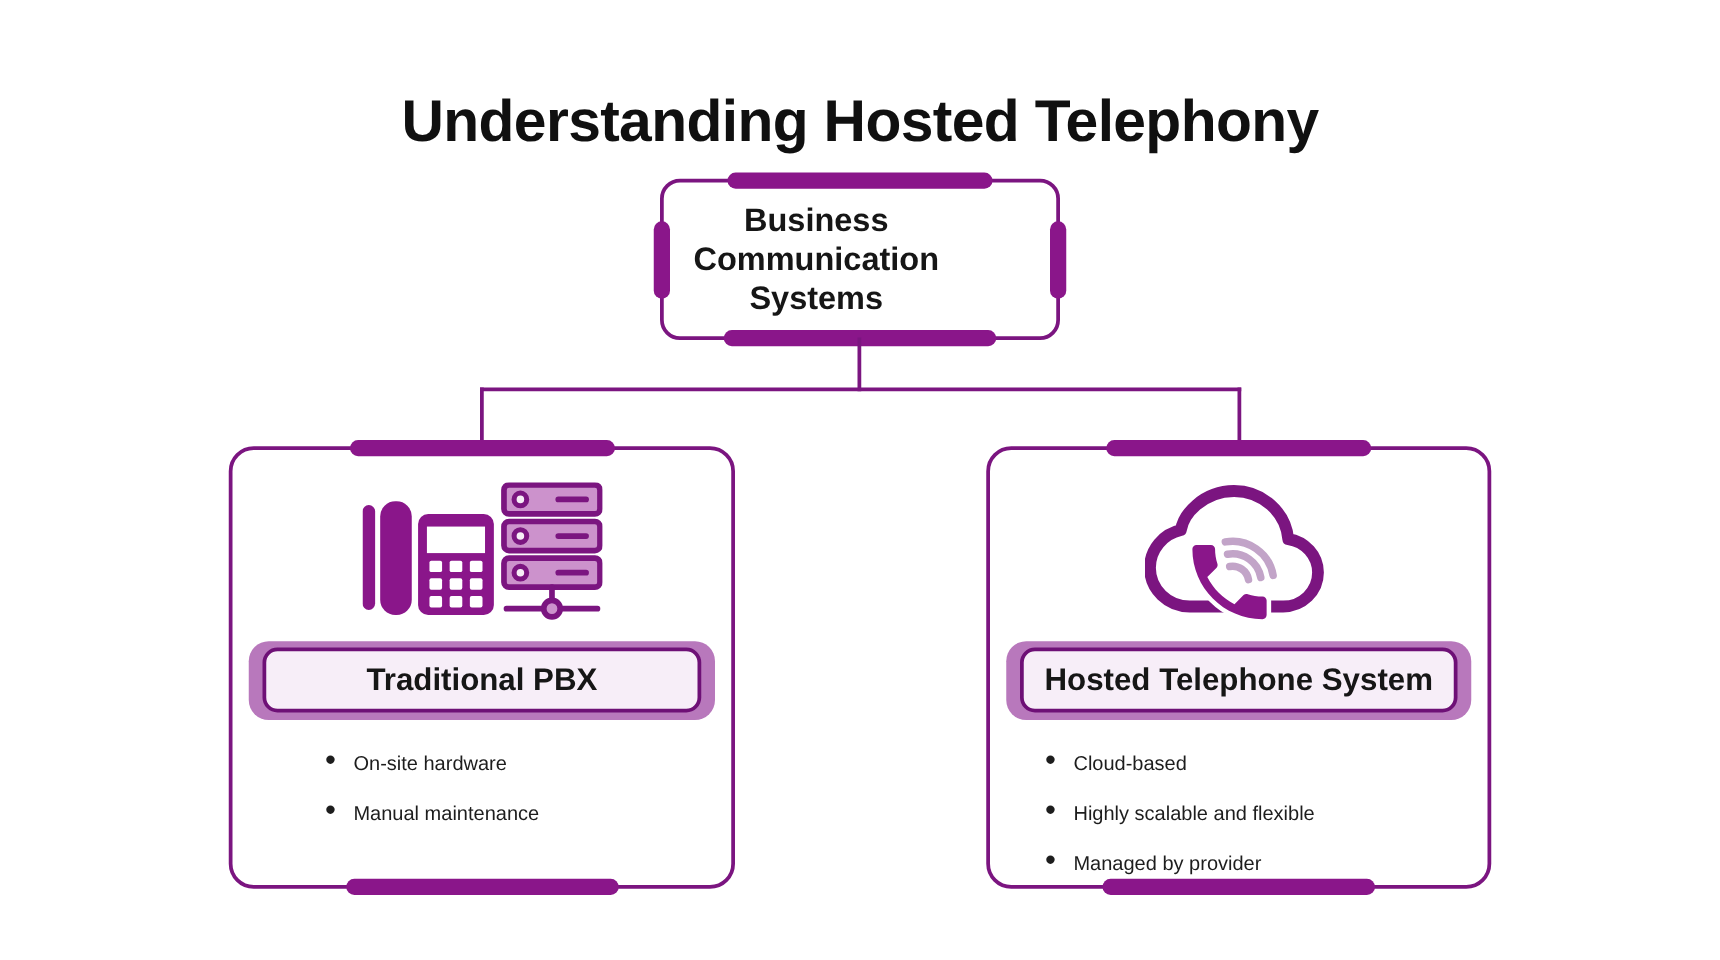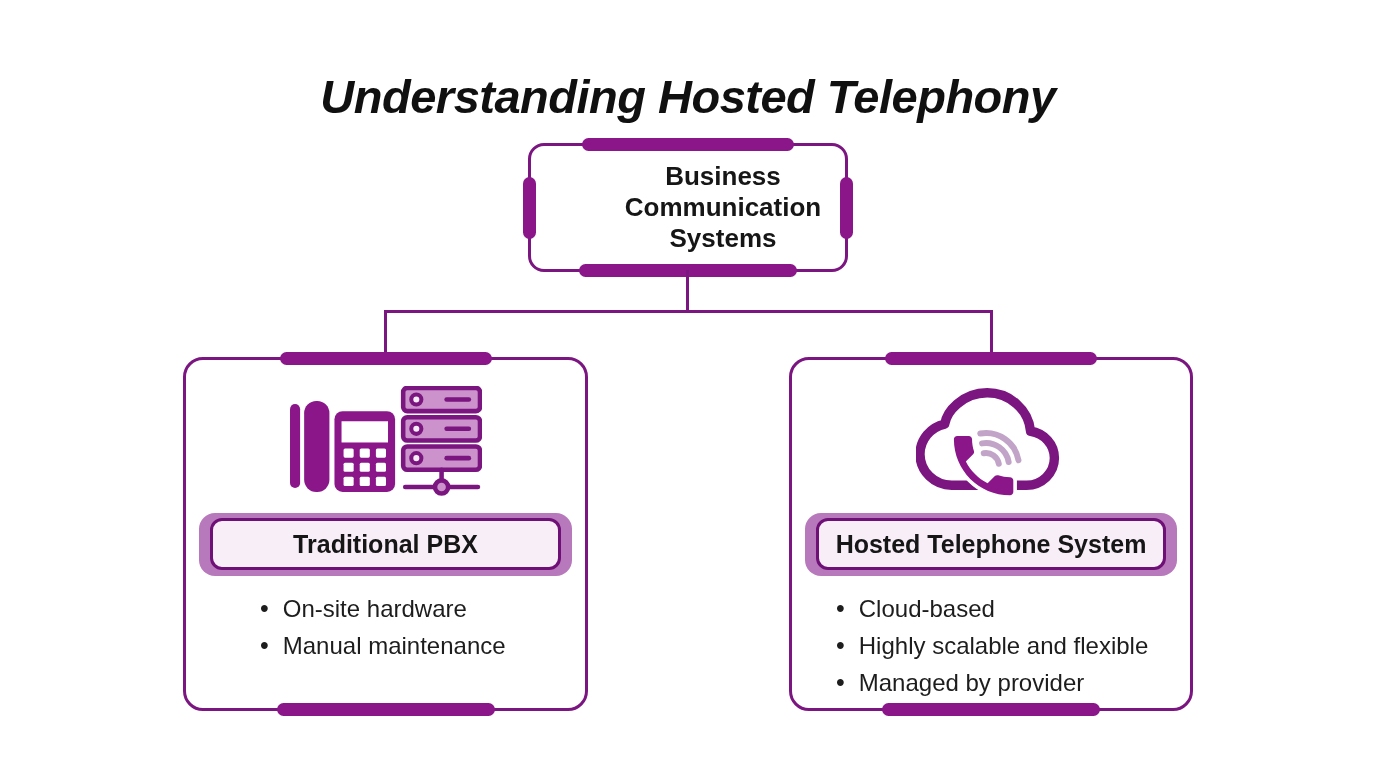--- a/index.html
+++ b/index.html
@@ -18,30 +18,30 @@
     width:1376px;height:768px;position:relative;overflow:hidden;
     background:#ffffff;
     font-family:"Liberation Sans","DejaVu Sans",sans-serif;
     color:var(--ink);
   }
   .stage{position:absolute;inset:0;}
 
   .title{
     position:absolute;top:38px;left:0;width:100%;
     text-align:center;font-size:47px;font-weight:700;
-    letter-spacing:-0.5px;color:#101010;font-style:italic;
+    letter-spacing:-0.5px;color:#101010;
   }
 
   .node{
     position:absolute;background:#fff;
     border:3px solid var(--outline);
   }
   .root-node{
     left:528px;top:143px;width:320px;height:129px;border-radius:16px;
-    display:flex;align-items:center;justify-content:flex-end;
+    display:flex;align-items:center;justify-content:flex-start;
   }
   .root-label{
     width:244px;text-align:center;
     font-size:26px;line-height:31px;font-weight:700;color:var(--ink);
   }
 
   .bar{position:absolute;background:var(--purple);border-radius:7px;}
   .bar-top{left:50%;transform:translateX(-50%);top:-8px;width:212px;height:13px;}
   .bar-bottom{left:50%;transform:translateX(-50%);bottom:-8px;width:218px;height:13px;}
   .bar-left{top:50%;transform:translateY(-50%);left:-8px;width:13px;height:62px;}
@@ -70,21 +70,21 @@
   .pill{
     position:absolute;inset:0;background:var(--pill);
     border:3.5px solid var(--outline-dark);border-radius:12px;
     display:flex;align-items:center;justify-content:center;
     font-size:25px;font-weight:700;color:var(--ink);
   }
 
   .bullets{
     position:absolute;top:233px;left:0;right:0;
     margin:0;padding:0;list-style:none;
-    font-size:24px;color:#1d1d1d;
+    font-size:16px;color:#1d1d1d;
   }
   .bullets li{display:flex;align-items:baseline;line-height:30px;margin-bottom:6px;}
   .bullets li::before{content:"\2022";margin-right:14px;font-size:25px;color:#1d1d1d;}
   .branch-left .bullets{padding-left:74px;}
   .branch-right .bullets{padding-left:44px;}
 
   
   .fp{fill:var(--purple);}
   .flp{fill:var(--lightfill);}
   .sp{stroke:var(--outline);}

